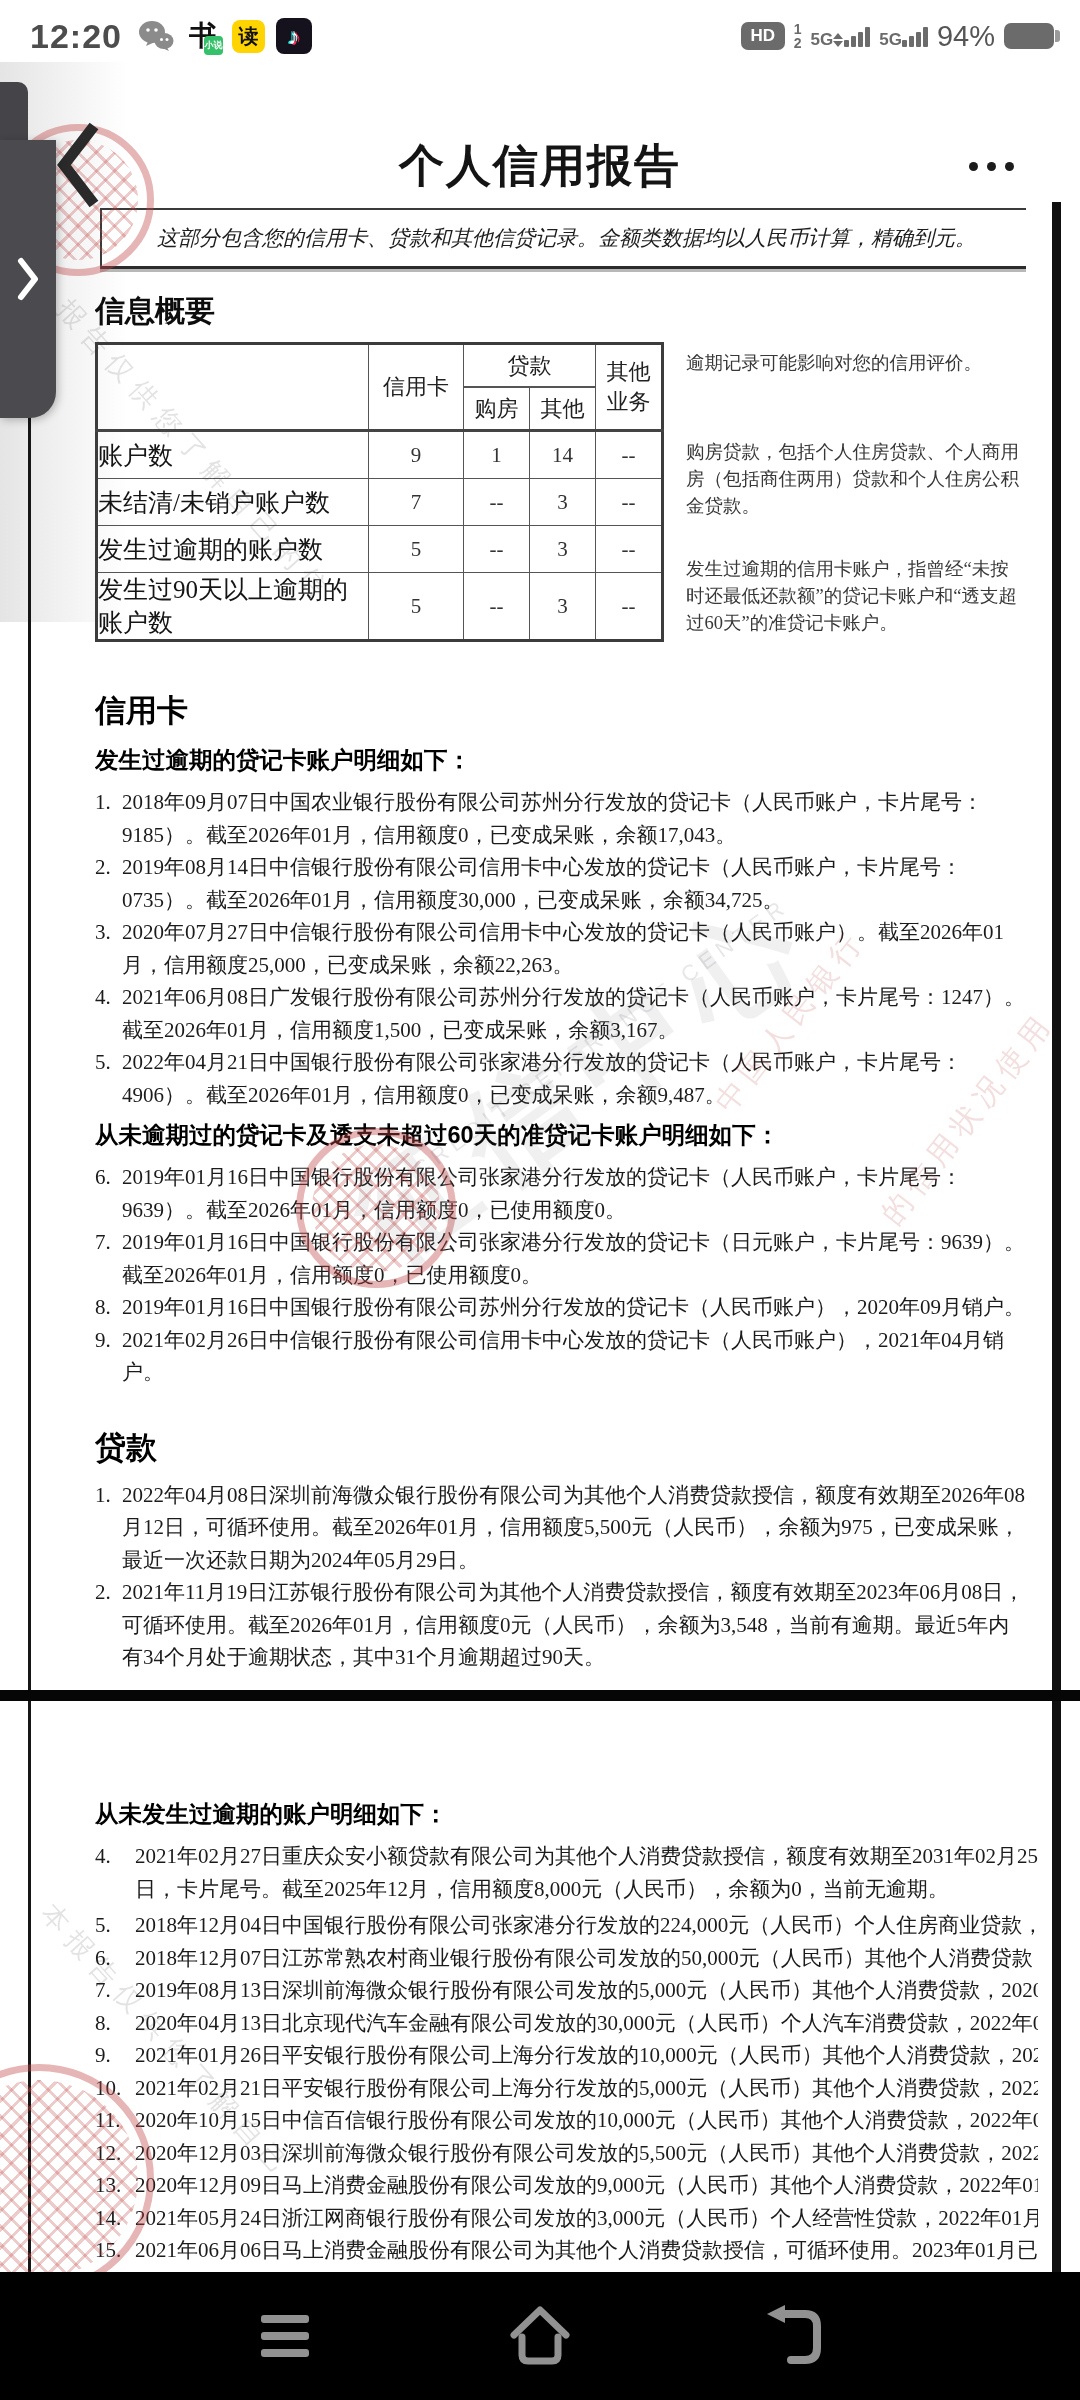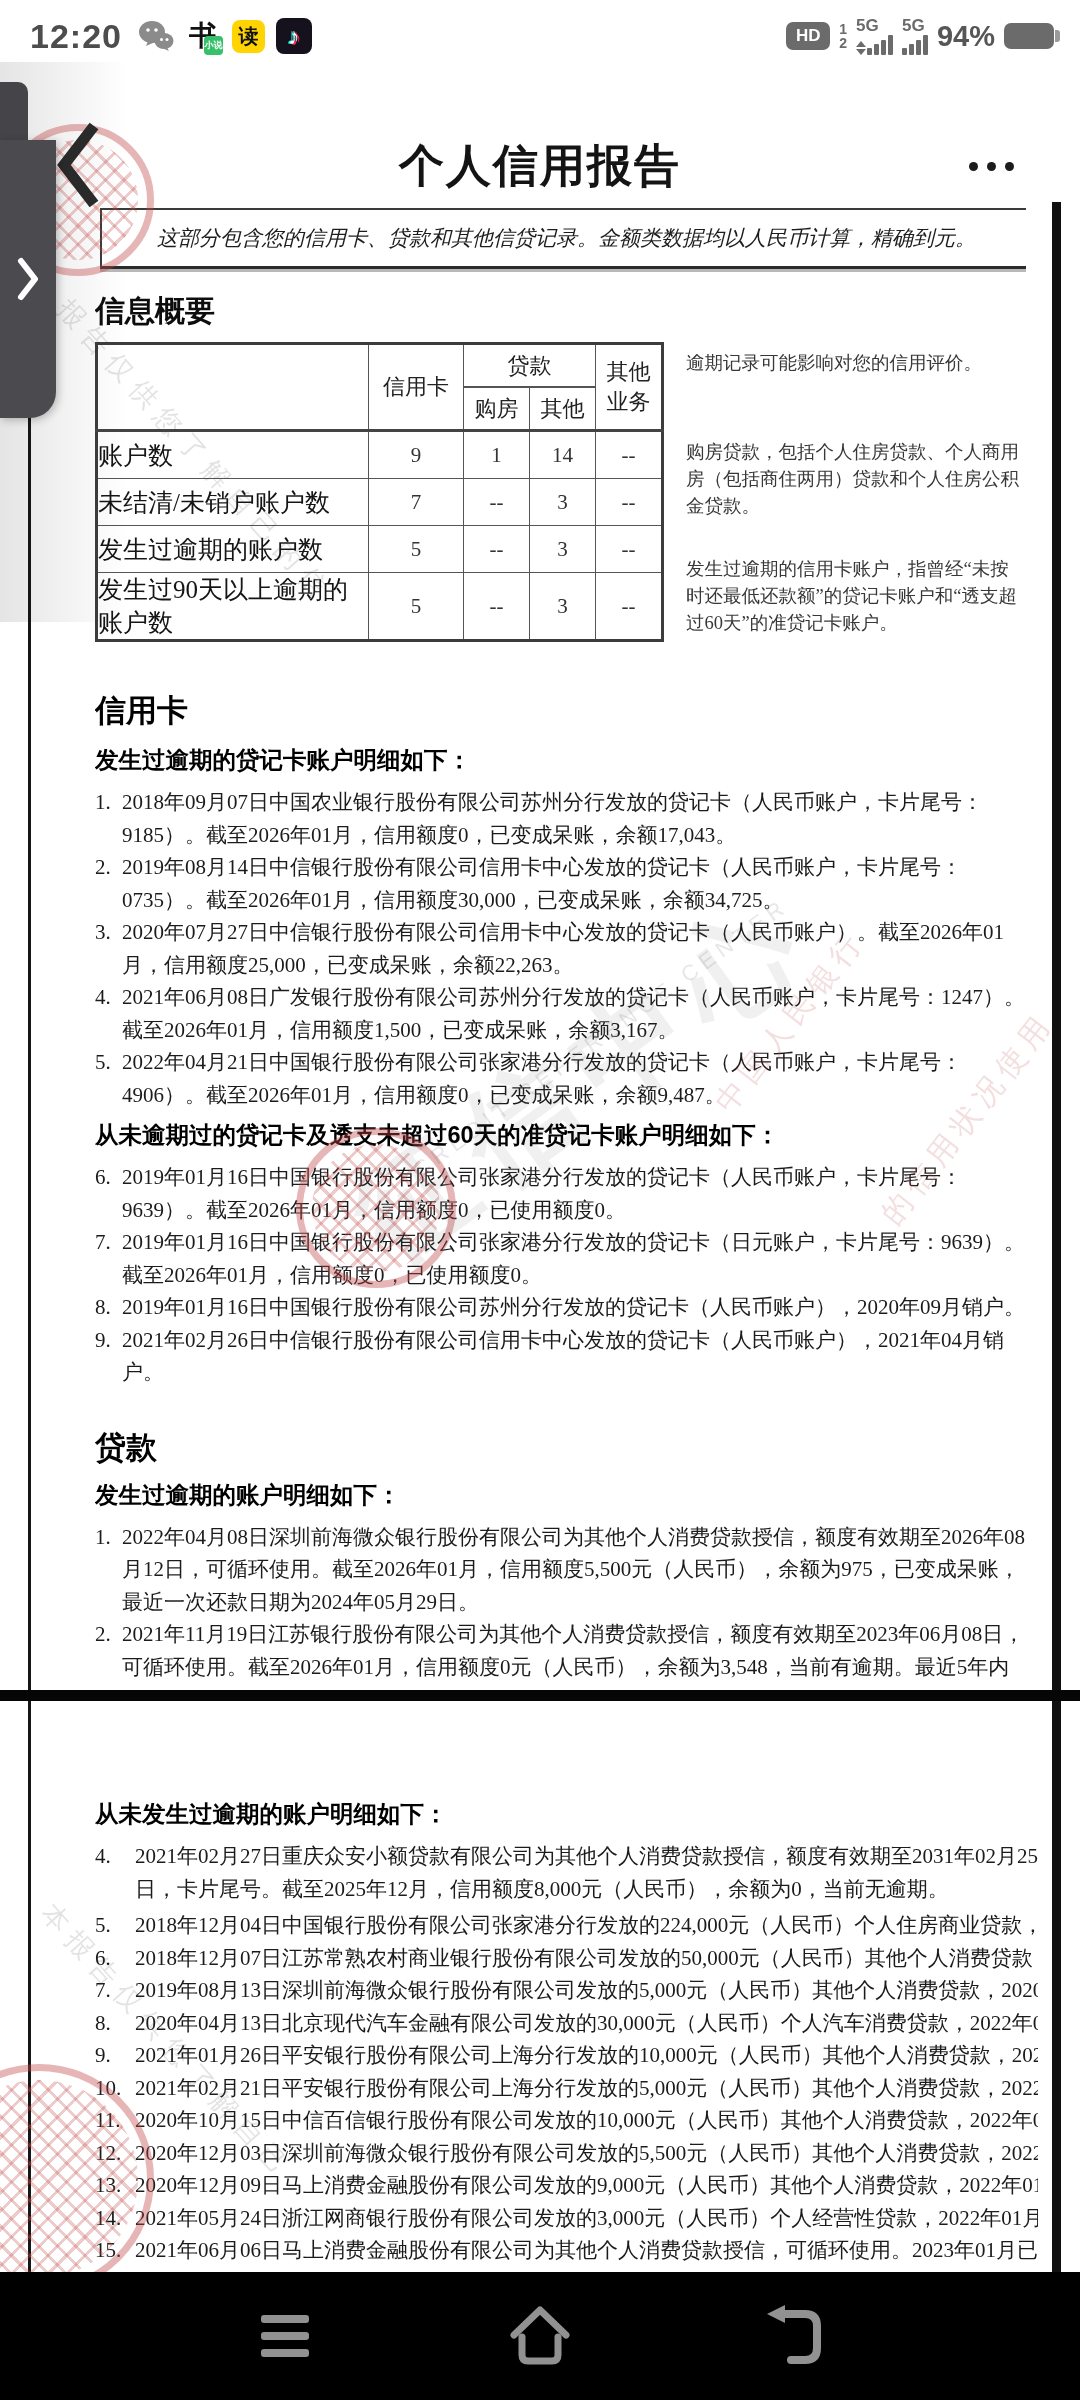--- a/index.html
+++ b/index.html
@@ -17,29 +17,29 @@
   .ic-novel .badge{position:absolute;right:-2px;bottom:-1px;width:19px;height:19px;background:#35c06a;border-radius:4px;
                    color:#fff;font-size:9px;font-weight:bold;display:flex;align-items:center;justify-content:center;font-family:"Liberation Sans",sans-serif}
   .ic-reader{background:#ffd400;width:33px;height:33px;font-weight:bold;font-size:20px;color:#111}
   .ic-douyin{background:#16121d;color:#fff;font-size:23px}
   .ic-douyin span{text-shadow:-2px 0 0 #25f4ee,2px 1px 0 #fe2c55}
   .sb-right{margin-left:auto;display:flex;align-items:center;gap:9px}
   .hd-badge{background:#6b6b6b;color:#fff;font-weight:bold;font-size:17px;border-radius:7px;
             width:44px;height:28px;display:flex;align-items:center;justify-content:center}
   .sim-stack{display:flex;flex-direction:column;line-height:14px;font-size:14px;color:#6b6b6b;font-weight:600}
   .net{display:flex;align-items:flex-end;gap:3px}
-  .net .g{display:flex;flex-direction:column;align-items:flex-start}
+  .net .g{display:flex;flex-direction:row;align-items:flex-end}
   .net .lbl5g{font-size:17px;font-weight:bold;color:#6b6b6b;line-height:15px}
   .bars{display:flex;align-items:flex-end;gap:2px;height:22px}
   .bars i{display:block;width:5px;background:#6b6b6b;border-radius:1px}
   .arrs{display:flex;flex-direction:column;justify-content:flex-end;height:22px;margin-right:1px}
   .arrs b{width:0;height:0;border-left:5px solid transparent;border-right:5px solid transparent}
   .arr-up{border-bottom:6px solid #6b6b6b;margin-bottom:2px}
   .arr-dn{border-top:6px solid #6b6b6b}
-  .sb-pct{font-size:29px;color:#565656;font-weight:700}
+  .sb-pct{font-size:29px;color:#565656;font-weight:400}
   .batt{width:50px;height:26px;background:#6b6b6b;border-radius:7px;position:relative}
   .batt::after{content:"";position:absolute;right:-6px;top:7px;width:5px;height:12px;background:#9a9a9a;border-radius:0 3px 3px 0}
 
   
   .app-header{position:absolute;top:62px;left:0;right:0;height:140px;z-index:5}
   .back-btn{position:absolute;left:56px;top:58px;width:46px;height:90px;cursor:pointer}
   .hdr-title{position:absolute;left:0;right:0;top:74px;text-align:center;font-size:45px;font-weight:600;
              color:#141414;letter-spacing:2px;font-family:"Liberation Sans",sans-serif}
   .menu-btn{position:absolute;right:60px;top:94px;display:flex;gap:9px;padding:6px}
   .menu-btn i{width:9px;height:9px;border-radius:50%;background:#1c1c1c}
@@ -287,21 +287,20 @@
 
       <div class="h-sub" style="margin-top:8px">从未逾期过的贷记卡及透支未超过60天的准贷记卡账户明细如下：</div>
       <div class="items">
           <div class="item"><span class="n">6.</span><span>2019年01月16日中国银行股份有限公司张家港分行发放的贷记卡（人民币账户，卡片尾号：9639）。截至2026年01月，信用额度0，已使用额度0。</span></div>
           <div class="item"><span class="n">7.</span><span>2019年01月16日中国银行股份有限公司张家港分行发放的贷记卡（日元账户，卡片尾号：9639）。截至2026年01月，信用额度0，已使用额度0。</span></div>
           <div class="item"><span class="n">8.</span><span>2019年01月16日中国银行股份有限公司苏州分行发放的贷记卡（人民币账户），2020年09月销户。</span></div>
           <div class="item"><span class="n">9.</span><span>2021年02月26日中信银行股份有限公司信用卡中心发放的贷记卡（人民币账户），2021年04月销户。</span></div>
         </div>
 
       <div class="h-section" style="margin-top:38px">贷款</div>
-      <div class="h-sub" style="margin-top:10px">发生过逾期的账户明细如下：</div>
       <div class="items">
           <div class="item"><span class="n">1.</span><span>2022年04月08日深圳前海微众银行股份有限公司为其他个人消费贷款授信，额度有效期至2026年08月12日，可循环使用。截至2026年01月，信用额度5,500元（人民币），余额为975，已变成呆账，最近一次还款日期为2024年05月29日。</span></div>
           <div class="item"><span class="n">2.</span><span>2021年11月19日江苏银行股份有限公司为其他个人消费贷款授信，额度有效期至2023年06月08日，可循环使用。截至2026年01月，信用额度0元（人民币），余额为3,548，当前有逾期。最近5年内有34个月处于逾期状态，其中31个月逾期超过90天。</span></div>
         </div>
 
     </div>
 
     <div class="page2-block">
       <div class="h-sub" style="margin-top:0">从未发生过逾期的账户明细如下：</div>
       <div class="items">

